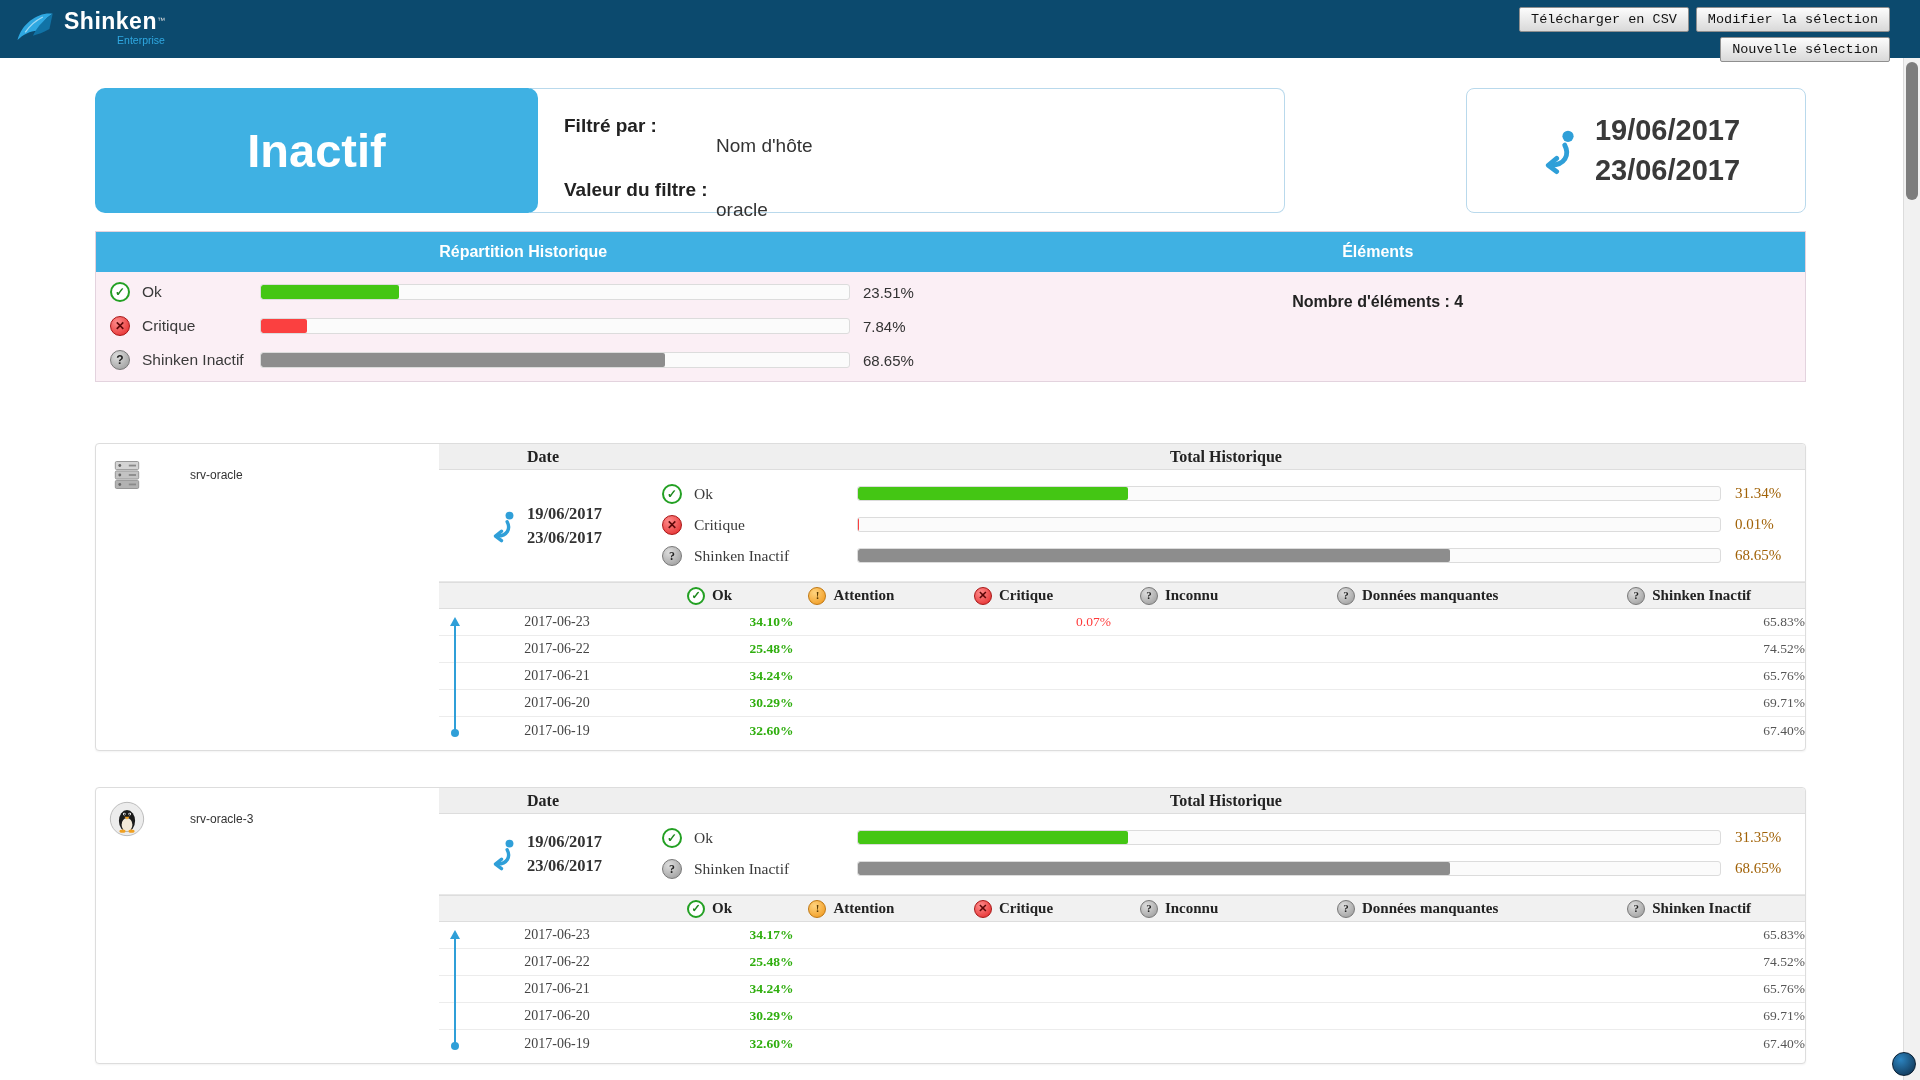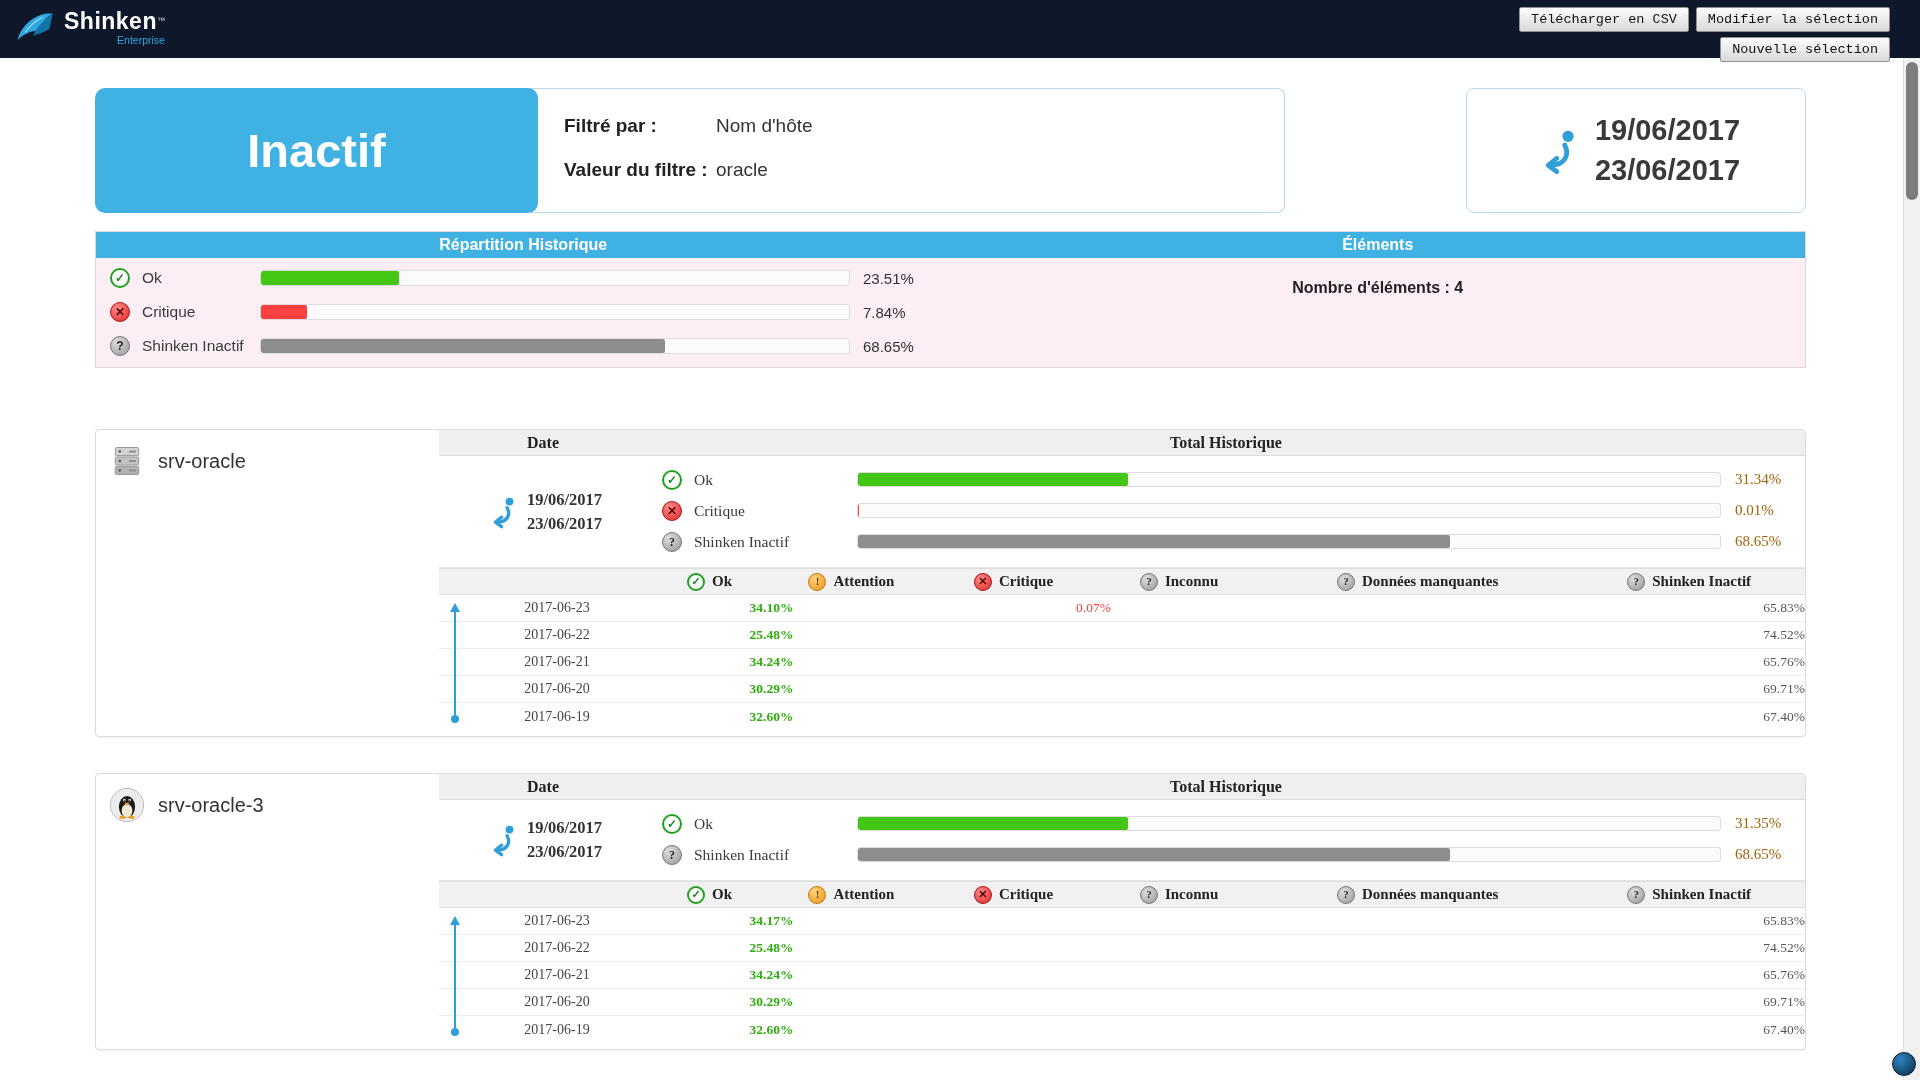--- a/index.html
+++ b/index.html
@@ -4,21 +4,21 @@
 <style>
   * { box-sizing: border-box; }
   html,body { margin:0; padding:0; }
   body {
     width:1920px; height:1080px; overflow:hidden; position:relative;
     background:#fff; color:#333;
     font-family:"Liberation Sans", sans-serif;
   }
 
   
-  .topbar { height:58px; background:#0f172a; position:relative; z-index:60; }
+  .topbar { height:58px; background:#0c4a6e; position:relative; z-index:60; }
   .logo { position:absolute; left:12px; top:6px; display:flex; align-items:center; gap:8px; cursor:pointer; }
   .logo-fish svg { width:44px; height:44px; display:block; }
   .logo-text { line-height:1; }
   .logo-name { color:#fff; font-size:23px; font-weight:bold; letter-spacing:.5px; }
   .logo-tm { color:#ddd; font-size:8px; vertical-align:super; }
   .logo-sub { color:#2fa8e1; font-size:10.5px; display:block; text-align:right; margin-top:2px; }
   .topbar-buttons { position:absolute; top:7px; right:30px; display:flex; flex-direction:column; align-items:flex-end; gap:5px; }
   .btn-row { display:flex; gap:7px; }
   .tb-btn {
     font-family:Liberation Mono, monospace; font-size:13.5px; color:#111;
@@ -37,33 +37,33 @@
     display:flex; flex-direction:column; align-items:center; justify-content:center;
     position:relative; z-index:2;
   }
   .filter-box {
     width:755px; border:1px solid #b9d9ec; border-left:none; border-radius:0 8px 8px 0;
     margin-left:-8px; padding:26px 0 0 34px;
     display:grid; grid-template-columns:152px auto; row-gap:22px; align-content:start;
     font-size:19px;
   }
   .filter-label { font-weight:bold; color:#222; }
-  .filter-value { color:#333; }
+  .filter-value { color:#333;margin-top:20px; }
   .period-box {
     margin-left:auto; width:340px; height:125px;
     border:1px solid #b9d9ec; border-radius:8px;
     display:flex; align-items:center; justify-content:center; gap:15px; cursor:pointer;
   }
   .period-icon svg { display:block; }
   .period-box .period-icon svg { width:48px; height:48px; }
   .period-box-dates { font-size:29px; font-weight:bold; color:#3a3a3a; line-height:1.35; }
 
   
   .summary { margin-top:18px; border:1px solid #e3d3de; }
-  .summary-header { height:26px; background:#3fb1e3; display:flex; }
+  .summary-header { height:40px; background:#3fb1e3; display:flex; }
   .summary-header > div { width:50%; color:#fff; font-weight:bold; font-size:16px; display:flex; align-items:center; justify-content:center; }
   .summary-body { background:#fbeff5; display:flex; height:109px; }
   .summary-left { width:50%; padding-top:3px; }
   .srow { display:flex; align-items:center; height:34px; padding-left:14px; }
   .srow .sicon { flex:0 0 20px; }
   .srow-label { margin-left:12px; width:118px; font-size:15.5px; color:#3a3a3a; }
   .bar-track { height:16px; background:#fbfbfb; border:1px solid #dcdcdc; border-radius:3px; overflow:hidden; }
   .srow .bar-track { width:590px; }
   .bar-fill { height:100%; border-radius:2px; }
   .srow-pct { margin-left:13px; font-size:15px; color:#333; }
@@ -79,21 +79,21 @@
   .sicon.critical { background:radial-gradient(circle at 35% 30%, #ff8d8d, #e22424); border:1px solid #a81515; color:#5c0707; }
   .sicon.warning { background:radial-gradient(circle at 35% 30%, #ffd37e, #ef9517); border:1px solid #c07710; color:#5a3a00; }
   .sicon.unknown, .sicon.inactive { background:radial-gradient(circle at 35% 30%, #dedede, #969696); border:1px solid #787878; color:#222; }
 
   
   #hosts .host-card { margin-top:36px; }
   #hosts .host-card:first-child { margin-top:61px; }
   .host-card { border:1px solid #ddd; border-radius:4px; display:flex; background:#fff; box-shadow:0 1px 2px rgba(0,0,0,.05); }
   .host-left { flex:0 0 343px; padding:13px 0 0 13px; display:flex; align-items:center; gap:13px; align-self:flex-start; }
   .host-icon svg { width:36px; height:36px; display:block; }
-  .host-name { font-size:20px; color:#333; }
+  .host-name { font-size:12px; color:#333;margin-left:32px; }
   .host-table { flex:1; padding-bottom:6px;font-family:Liberation Serif, serif; }
 
   .t-date-col { flex:0 0 208px; }
   .t-main-col { flex:1; }
 
   .t-head { display:flex; height:26px; background:#efefef; border-bottom:1px solid #ddd; border-radius:0 4px 0 0; }
   .t-head .th { display:flex; align-items:center; justify-content:center; font-weight:bold; font-size:16px; color:#222; }
 
   .t-totals { display:flex; border-bottom:1px solid #e8e8e8; }
   .t-datecell { display:flex; align-items:center; justify-content:center; gap:9px; }

